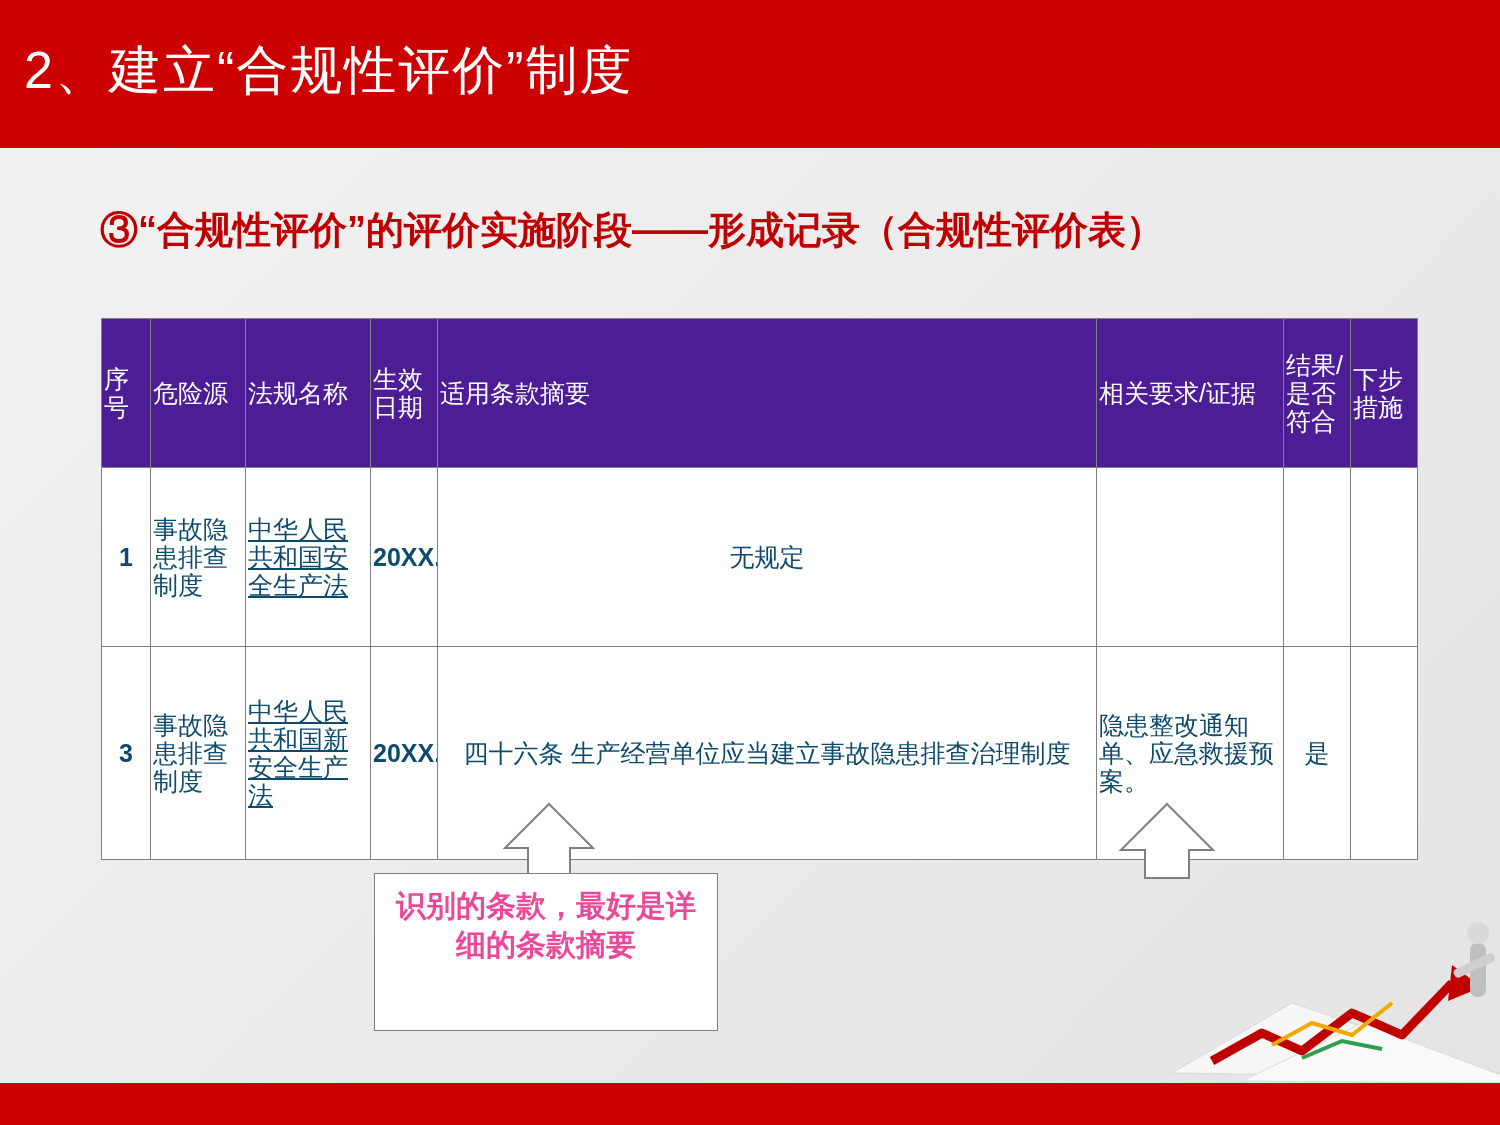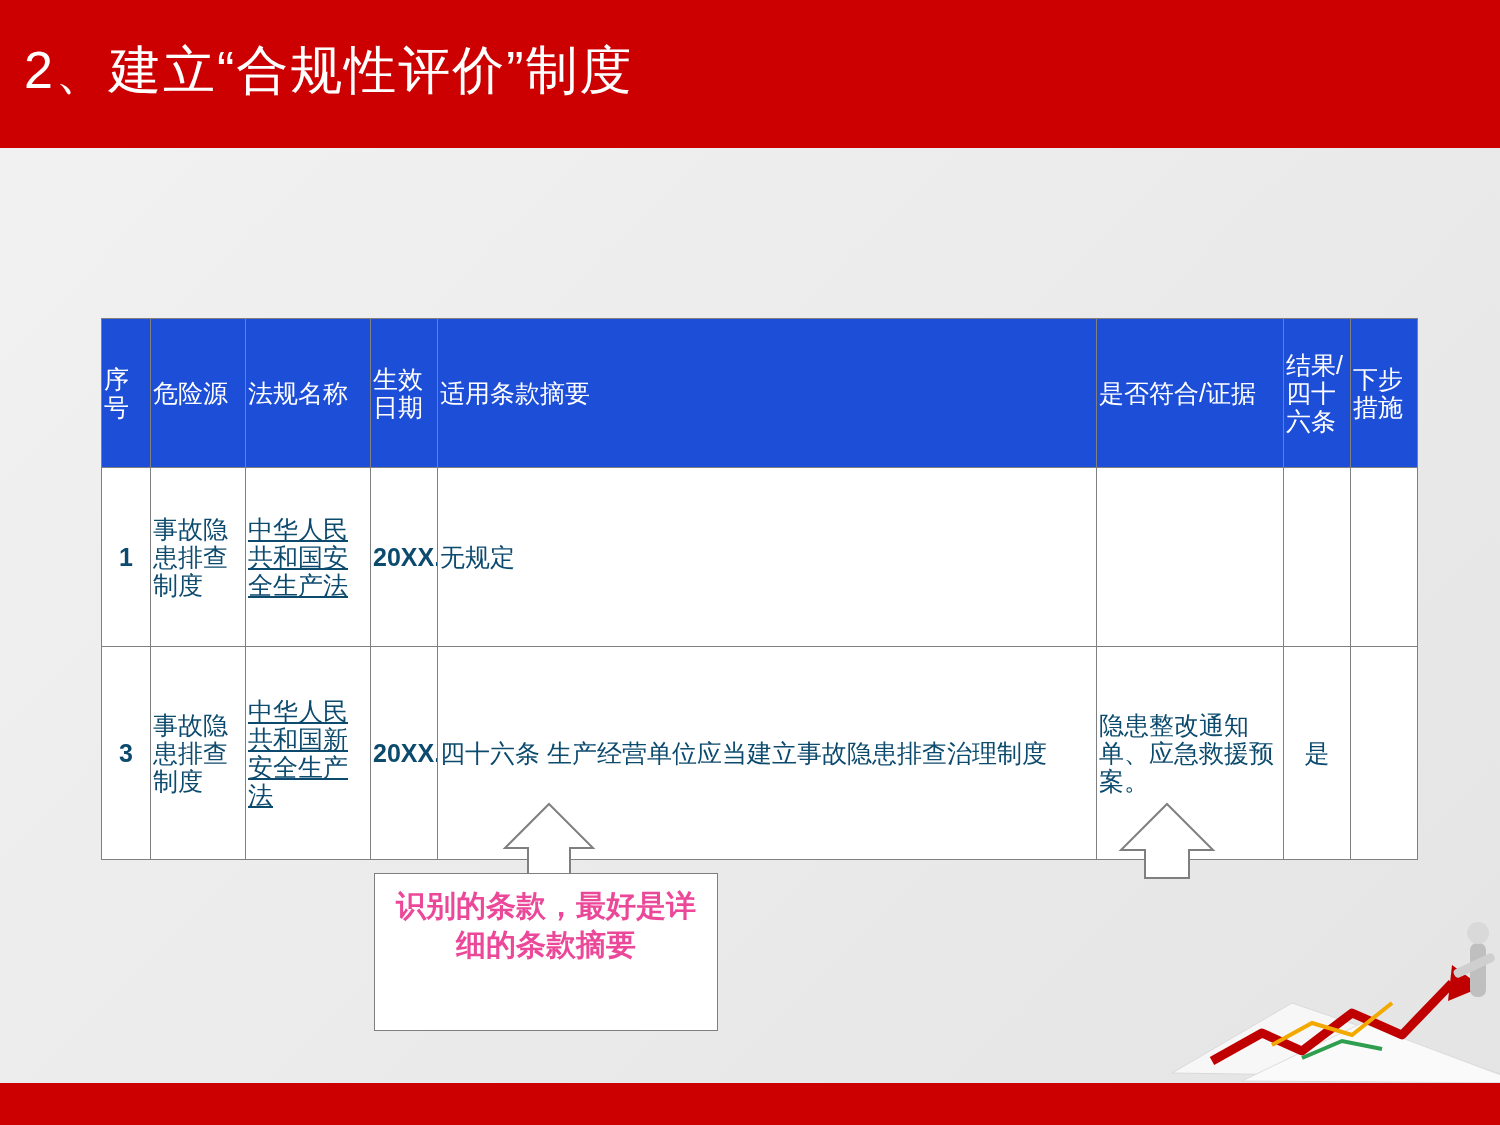--- a/index.html
+++ b/index.html
@@ -71,21 +71,21 @@
   table.ct th, table.ct td {
     border: 1px solid #808080;
     vertical-align: middle;
     padding: 0 2px;
     font-size: 25px;
     color: #0c4a6e;
     line-height: 1.12;
     overflow: hidden;
   }
   table.ct thead th {
-    background: #1d4ed8;
+    background: #4c1d95;
     color: #ffffff;
     text-align: left;
     height: 148px;
     font-weight: normal;
     vertical-align: middle;
   }
   
   .c-no    { width: 44px;  text-align: center; }
   .c-src   { width: 90px;  }
   .c-law   { width: 120px; }
@@ -95,21 +95,21 @@
   .c-res   { width: 62px;  text-align: center; }
   .c-next  { width: 62px; margin-top: 20px;  }
 
   tbody tr.row1 td { height: 178px; }
   tbody tr.row2 td { height: 212px; }
 
   td.c-no { font-size: 28px; font-weight: bold; color: #111; }
   td.c-src { font-size: 25px; }
   td.c-law { font-size: 25px; text-decoration: underline; }
   td.c-date { font-size: 26px; }
-  td.c-text { font-size: 26px; padding-left: 6px; }
+  td.c-text { font-size: 26px; padding-left: 6px; text-align: center; }
   td.c-req { font-size: 25px; padding-left: 6px; }
   td.c-res { font-size: 25px; }
 
   
   .callout {
     position: absolute;
     background: #ffffff;
     border: 1px solid #7f7f7f;
     color: #ec4899;
     font-weight: bold;
@@ -145,32 +145,33 @@
 </style>
 </head>
 <body>
 
 <div class="slide">
 
   <div class="top-banner">
     <div class="top-banner-title">2、建立“合规性评价”制度</div>
   </div>
 
+  <div class="subheading">③“合规性评价”的评价实施阶段——形成记录（合规性评价表）</div>
 
   <div class="tbl-wrap">
     <table class="ct">
       <thead>
         <tr>
           <th class="c-no">序号</th>
           <th class="c-src">危险源</th>
           <th class="c-law">法规名称</th>
           <th class="c-date">生效日期</th>
           <th class="c-text">适用条款摘要</th>
-          <th class="c-req">是否符合/证据</th>
-          <th class="c-res">结果/四十六条</th>
+          <th class="c-req">相关要求/证据</th>
+          <th class="c-res">结果/是否符合</th>
           <th class="c-next">下步措施</th>
         </tr>
       </thead>
       <tbody>
         <tr class="row1">
           <td class="c-no">1</td>
           <td class="c-src">事故隐患排查制度</td>
           <td class="c-law">中华人民共和国安全生产法</td>
           <td class="c-date">20XX.11.01</td>
           <td class="c-text">无规定</td>

